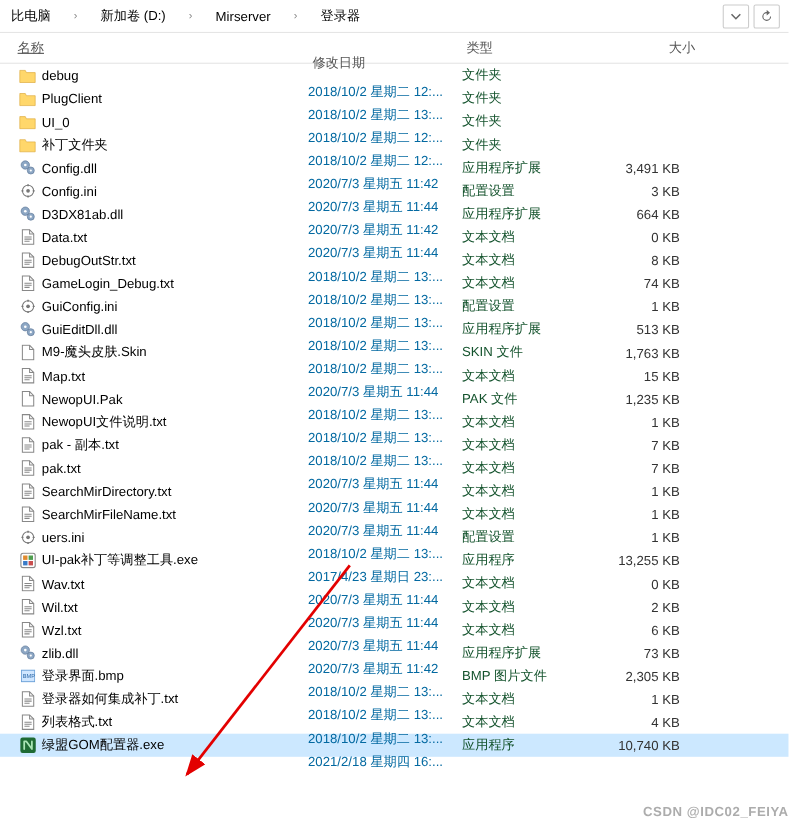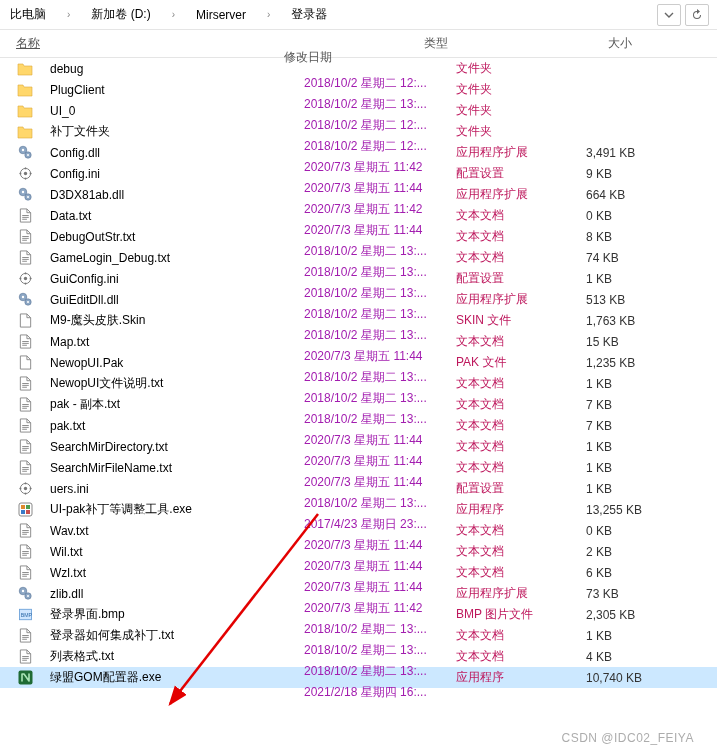--- a/index.html
+++ b/index.html
@@ -74,62 +74,62 @@
   }
 
   .file-list { }
   .row {
     display: flex;
     height: 21px;
     align-items: center;
     padding-left: 16px;
     cursor: pointer;
     white-space: nowrap;
-    gap: 12px;
   }
   .row.selected { background: #cce8ff; }
   .icon {
     width: 18px;
     height: 16px;
     flex-shrink: 0;
     display: flex;
     align-items: center;
     justify-content: center;
   }
   .folder-icon svg { width: 16px; height: 14px; }
   .file-icon svg   { width: 13px; height: 15px; }
   .dll-icon svg    { width: 15px; height: 15px; }
   .exe-icon svg    { width: 15px; height: 15px; }
   .name-text {
     padding-left: 4px;
     width: 246px;
     overflow: hidden;
     text-overflow: ellipsis;
   }
-  .date-text { width: 140px; color: #a21caf; overflow:hidden; text-overflow: ellipsis; margin-top: 30px; }
-  .type-text { width: 118px; color: #be185d; }
-  .size-text { width: 90px;  color: #333; padding-right: 10px; }
+  .date-text { width: 140px; color: #0369a1; overflow:hidden; text-overflow: ellipsis; margin-top: 30px; }
+  .type-text { width: 118px; color: #14532d; }
+  .size-text { width: 90px;  color: #333; text-align: right; padding-right: 10px; }
 
   
   .arrow {
     position: absolute;
     left: 158px;
     top: 508px;
     pointer-events: none;
     z-index: 5;
   }
 
   
   .watermark {
     position: absolute;
-    right: 23px;
+    right: 0;
     bottom: 4px;
     font-size: 12px;
     color: rgba(128,128,128,0.65);
     letter-spacing: .5px;
+    font-weight: bold;
   }
 </style>
 </head>
 <body>
 
 <div class="breadcrumb-bar">
   <div class="breadcrumb">
     <span class="crumb">比电脑</span>
     <span class="chev">›</span>
     <span class="crumb">新加卷 (D:)</span>
@@ -229,21 +229,21 @@
             <line x1="7" y1="0.5" x2="7" y2="2.5"></line>
             <line x1="7" y1="11.5" x2="7" y2="13.5"></line>
             <line x1="0.5" y1="7" x2="2.5" y2="7"></line>
             <line x1="11.5" y1="7" x2="13.5" y2="7"></line>
           </g>
         </svg>
 </span>
       <span class="name-text">Config.ini</span>
       <span class="date-text">2020/7/3 星期五 11:44</span>
       <span class="type-text">配置设置</span>
-      <span class="size-text">9 KB</span>
+      <span class="size-text">3 KB</span>
     </div>
     <div class="row">
       <span class="icon dll-icon">
   <svg viewBox="0 0 15 15">
           <g fill="#8da7c4" stroke="#5b7697" stroke-width="0.6">
             <circle cx="5" cy="5" r="3.8"></circle>
             <circle cx="10" cy="10" r="3.2"></circle>
           </g>
           <circle cx="5" cy="5" r="1.2" fill="#fff"></circle>
           <circle cx="10" cy="10" r="1" fill="#fff"></circle>

